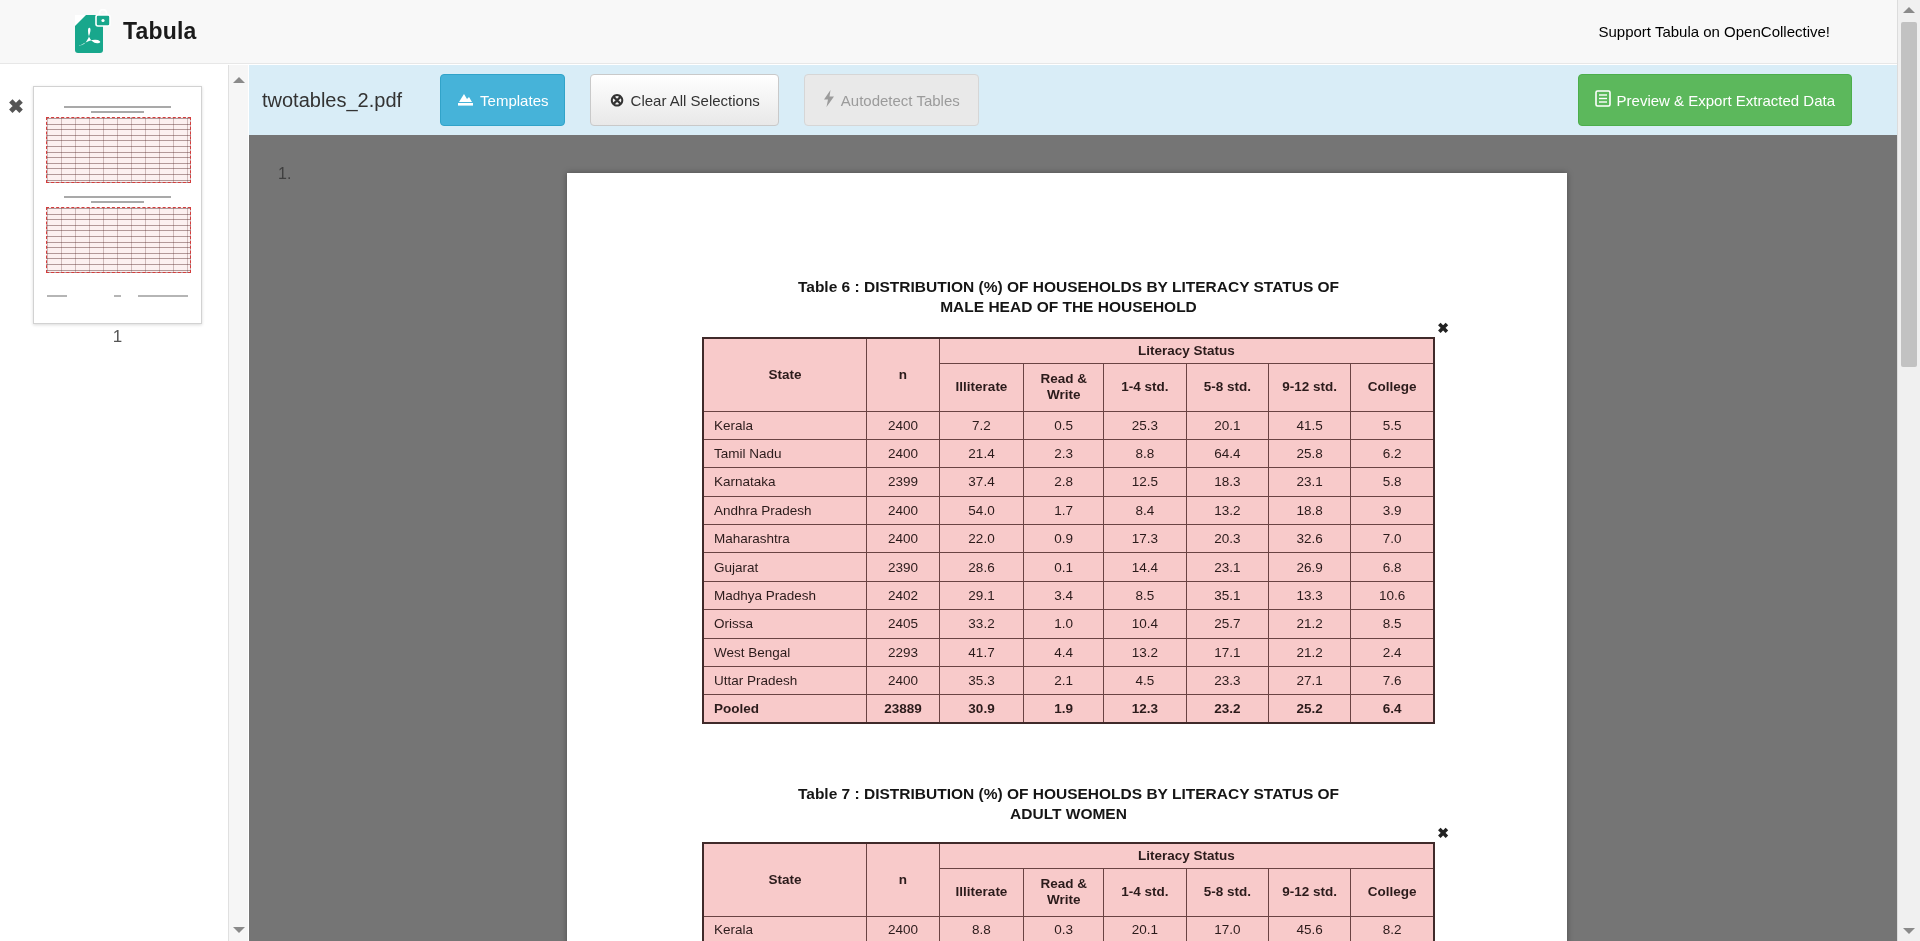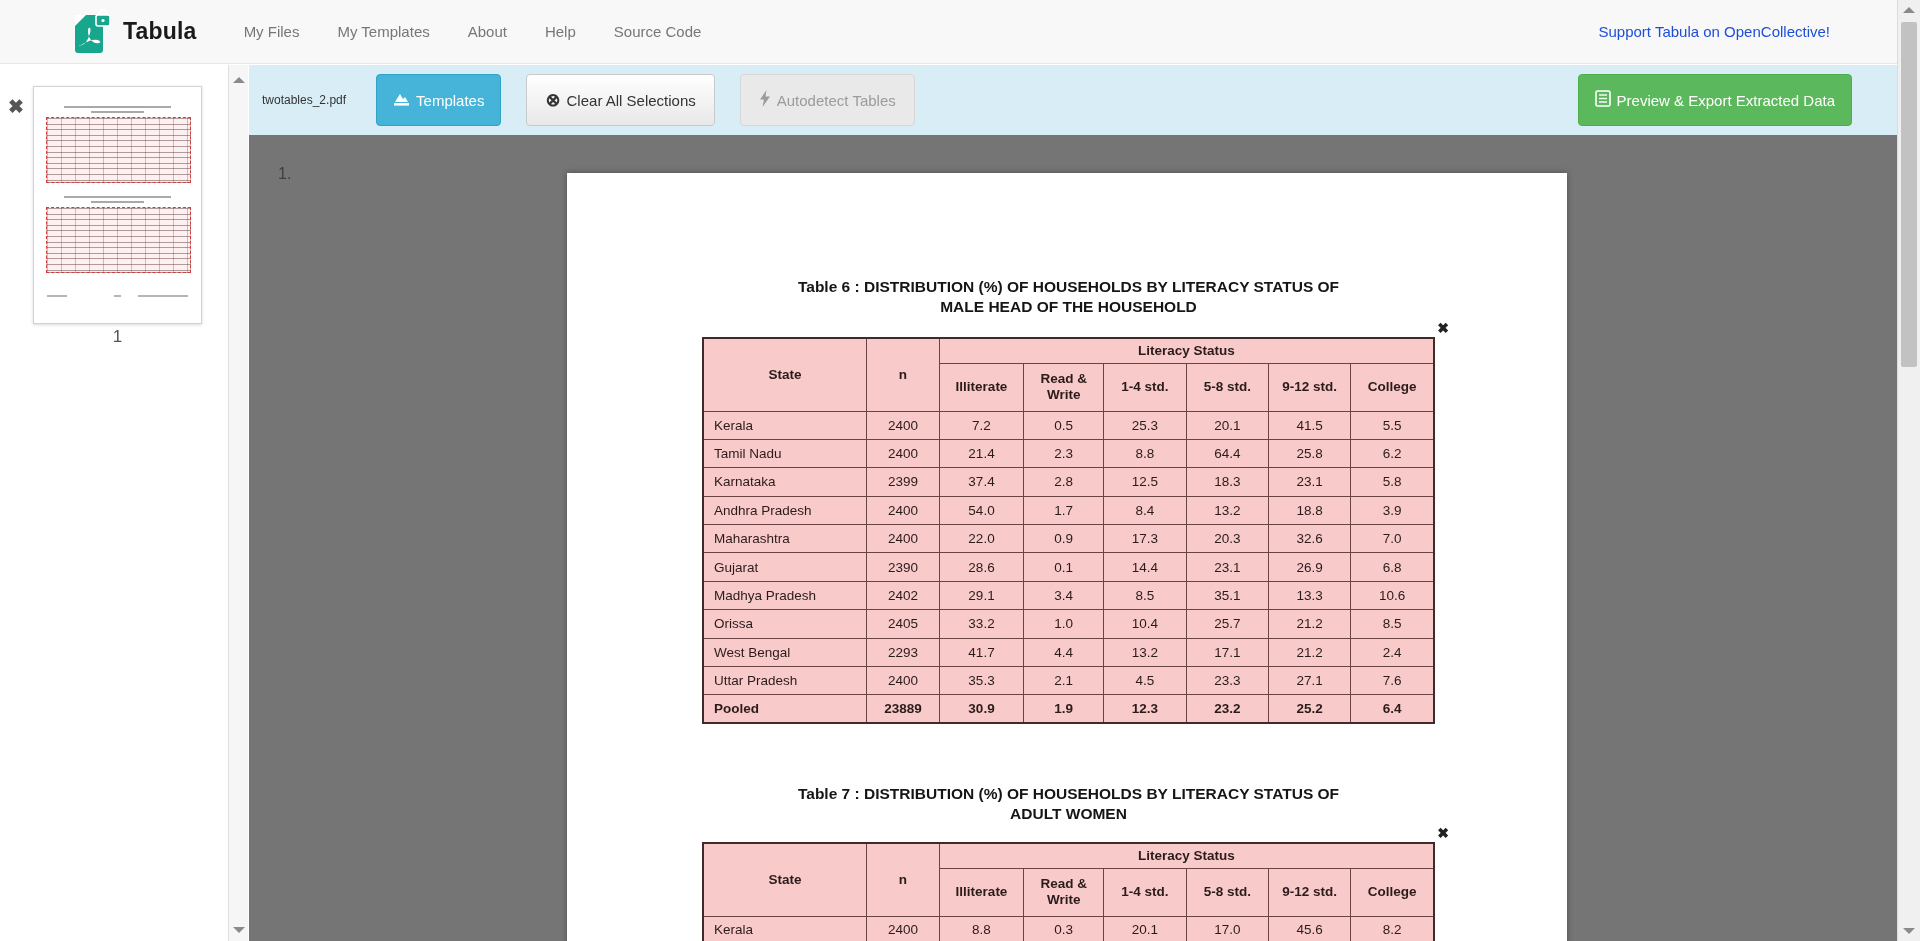--- a/index.html
+++ b/index.html
@@ -5,21 +5,21 @@
   * { margin:0; padding:0; box-sizing:border-box; }
   html,body { width:1920px; height:941px; overflow:hidden; font-family:"Liberation Sans", sans-serif; background:#fff; }
 
   
   .navbar { position:absolute; left:0; top:0; width:1920px; height:64px; background:#f8f8f8; border-bottom:1px solid #e7e7e7; display:flex; align-items:center;padding-left:32px; }
   .brand { display:flex; align-items:center; margin-left:40px; }
   .brand-logo { width:40px; height:46px; position:relative; }
   .brand-title { font-size:23px; font-weight:bold; color:#1a1a1a; margin-left:11px; letter-spacing:.2px; }
   .nav-links { display:flex; margin-left:28px; }
   .nav-link { font-size:15px; color:#777; padding:0 19px; cursor:pointer; }
-  .nav-right { margin-left:auto; margin-right:90px; font-size:15px; color:#1d4ed8; }
+  .nav-right { margin-left:auto; margin-right:90px; font-size:15px; color:#000000; }
 
   
   .sidebar { position:absolute; left:0; top:65px; width:228px; height:876px; background:#fff; }
   .page-close { position:absolute; left:8px; top:32px; font-size:19px; font-weight:bold; color:#555; cursor:pointer; line-height:1; }
   .thumb { position:absolute; left:33px; top:21px; width:169px; height:238px; background:#fff; border:1px solid #d2d2d2; box-shadow:0 1px 3px rgba(0,0,0,.15); cursor:pointer; }
   .thumb-title { position:absolute; left:18%; right:18%; height:2px; background:#a9a9a9; }
   .thumb-title2 { position:absolute; left:34%; right:34%; height:2px; background:#a9a9a9; }
   .mini-table { position:absolute; left:7%; width:87%; border:1px dashed #d43c3c; background:#fcf0f0;
      background-image:
        repeating-linear-gradient(to bottom, rgba(90,45,45,.45) 0 1px, transparent 1px 5.6px),
@@ -27,21 +27,21 @@
   }
   .thumb-footer { position:absolute; top:88%; height:2px; background:#b5b5b5; }
   .thumb-pagenum { position:absolute; left:33px; top:262px; width:169px; text-align:center; font-size:17px; color:#555; }
 
   .side-scroll { position:absolute; left:228px; top:65px; width:20px; height:876px; background:#f6f6f6; border-left:1px solid #e0e0e0; }
   .tri-up { width:0; height:0; border-left:6px solid transparent; border-right:6px solid transparent; border-bottom:6px solid #8a8a8a; position:absolute; left:4px; }
   .tri-down { width:0; height:0; border-left:6px solid transparent; border-right:6px solid transparent; border-top:6px solid #8a8a8a; position:absolute; left:4px; }
 
   
   .toolbar { position:absolute; left:249px; top:65px; width:1648px; height:70px; background:#d9edf7; display:flex; align-items:center; }
-  .filename { font-size:12px; color:#333; margin-left:13px; margin-right:30px; }
+  .filename { font-size:20px; color:#333; margin-left:13px; margin-right:38px; }
   .btn { display:inline-flex; align-items:center; gap:6px; height:52px; padding:0 16px; border-radius:4px; font-size:15px; cursor:pointer; border:1px solid transparent; }
   .btn-templates { background:#46b3d9; border-color:#31a3c9; color:#fff; margin-right:25px; }
   .btn-clear { background:linear-gradient(#ffffff,#e8e8e8); border-color:#c9c9c9; color:#333; margin-right:25px; padding:0 18px; }
   .btn-auto { background:#e9e9e9; border-color:#d6d6d6; color:#9b9b9b; padding:16px 18px; }
   .btn-export { background:#5cb85c; border-color:#4cae4c; color:#fff; margin-left:auto; margin-right:45px; }
   .clear-glyph { font-size:18px; line-height:1; font-weight:bold; }
 
   
   .canvas { position:absolute; left:249px; top:135px; width:1648px; height:806px; background:#757575; overflow:hidden; }
   .canvas-pagelabel { position:absolute; left:29px; top:30px; font-size:16px; color:#3f3f3f; }
@@ -76,27 +76,20 @@
         <path d="M3 6 L14 6 L3 17 Z" fill="#ffffff"></path>
         <path d="M8 36 q3 1 6 -3 q3 -4 4 -9 q1 -4 0 -5 q-2 -1 -2 3 q0 6 4 10 q3 3 7 2 q3 -1 -1 -3 q-4 -1 -9 1 q-5 2 -8 4 q-3 2 -1 0 Z" fill="#ffffff"></path>
         <g>
           <rect x="24" y="6" width="14" height="11" rx="2" fill="#18a78c" stroke="#ffffff" stroke-width="1.6"></rect>
           <path d="M27.5 6 v-2 a3.5 3.5 0 0 1 7 0 v2" fill="none" stroke="#ffffff" stroke-width="1.8"></path>
           <circle cx="31" cy="11.5" r="1.6" fill="#ffffff"></circle>
         </g>
       </svg>
     </div>
     <span class="brand-title">Tabula</span>
-  </div>
-  <div class="nav-links">
-    <span class="nav-link">My Files</span>
-    <span class="nav-link">My Templates</span>
-    <span class="nav-link">About</span>
-    <span class="nav-link">Help</span>
-    <span class="nav-link">Source Code</span>
   </div>
   <span class="nav-right">Support Tabula on OpenCollective!</span>
 </div>
 
 <div class="sidebar">
   <span class="page-close">✖</span>
   <div class="thumb">
     <div class="thumb-title" style="top:19px"></div>
     <div class="thumb-title2" style="top:24px"></div>
     <div class="mini-table" style="top:30px; height:66px;"></div>

